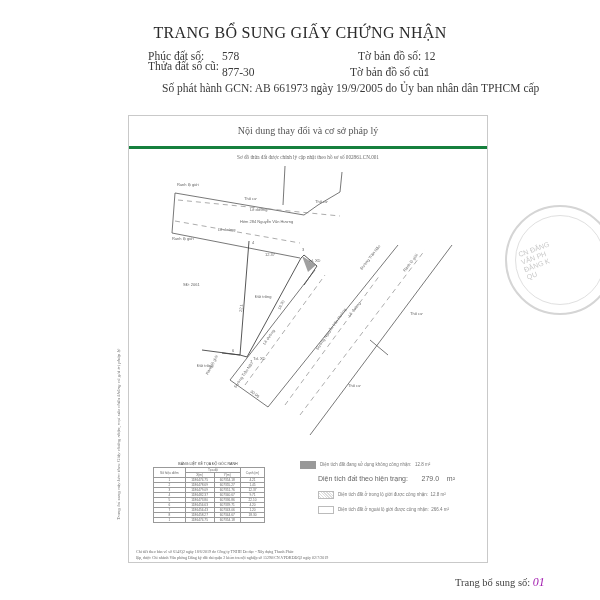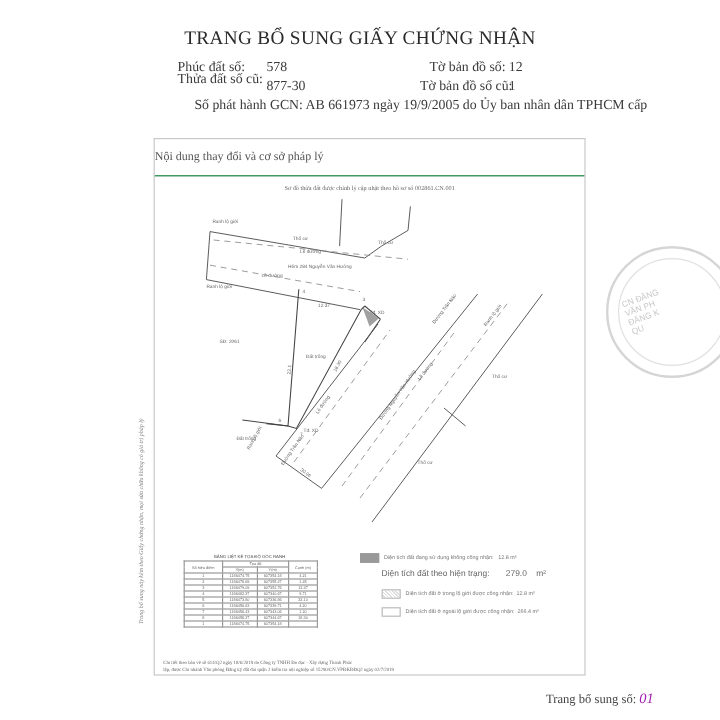--- a/index.html
+++ b/index.html
@@ -3,22 +3,22 @@
 <meta charset="utf-8">
 <style>
   html, body { margin:0; padding:0; }
   body { width:600px; height:600px; background:#ffffff; position:relative; overflow:hidden;
          font-family:"Liberation Serif", serif; color:#333; }
   .title { position:absolute; top:24px; left:0; width:600px; text-align:center;
            font-size:16px; letter-spacing:0.3px; color:#2a2a2a; }
   .hdr { position:absolute; font-size:11.5px; color:#3a3a3a; white-space:nowrap; }
   .frame { position:absolute; left:128px; top:115px; width:360px; height:448px;
            border:1px solid #c9c9c9; box-sizing:border-box; }
-  .frame-head { position:absolute; left:0; top:0; width:100%; height:30px; border-bottom:1px solid #15803d;
-                line-height:30px; font-size:10px; color:#555; }
+  .frame-head { position:absolute; left:0; top:0; width:100%; height:30px; border-bottom:3px solid #15803d;
+                text-align:center; line-height:30px; font-size:10px; color:#555; }
   .caption { position:absolute; top:38px; left:0; width:100%; text-align:center; font-size:5.2px; color:#666; }
   .sidenote { position:absolute; left:116px; top:520px; transform-origin:left top; transform:rotate(-90deg);
               font-size:5px; color:#777; white-space:nowrap; font-style:italic; }
   .map { position:absolute; left:128px; top:160px; }
   .tbl-wrap { position:absolute; left:148px; top:462px; width:120px; }
   .tbl-title { font-size:3.6px; text-align:center; color:#444; font-family:"Liberation Sans", sans-serif; margin-bottom:1px; }
   table.coords { border-collapse:collapse; width:112px; margin-left:5px; font-family:"Liberation Sans", sans-serif; }
   table.coords td, table.coords th { border:0.6px solid #999; font-size:3.2px; color:#666; padding:0 1px; text-align:center; font-weight:normal; }
   .legend { position:absolute; left:300px; font-family:"Liberation Sans", sans-serif; color:#777; white-space:nowrap; }
   .legend .sw { display:inline-block; width:14px; height:6px; border:1px solid #bbb; vertical-align:middle; margin-right:4px; }

